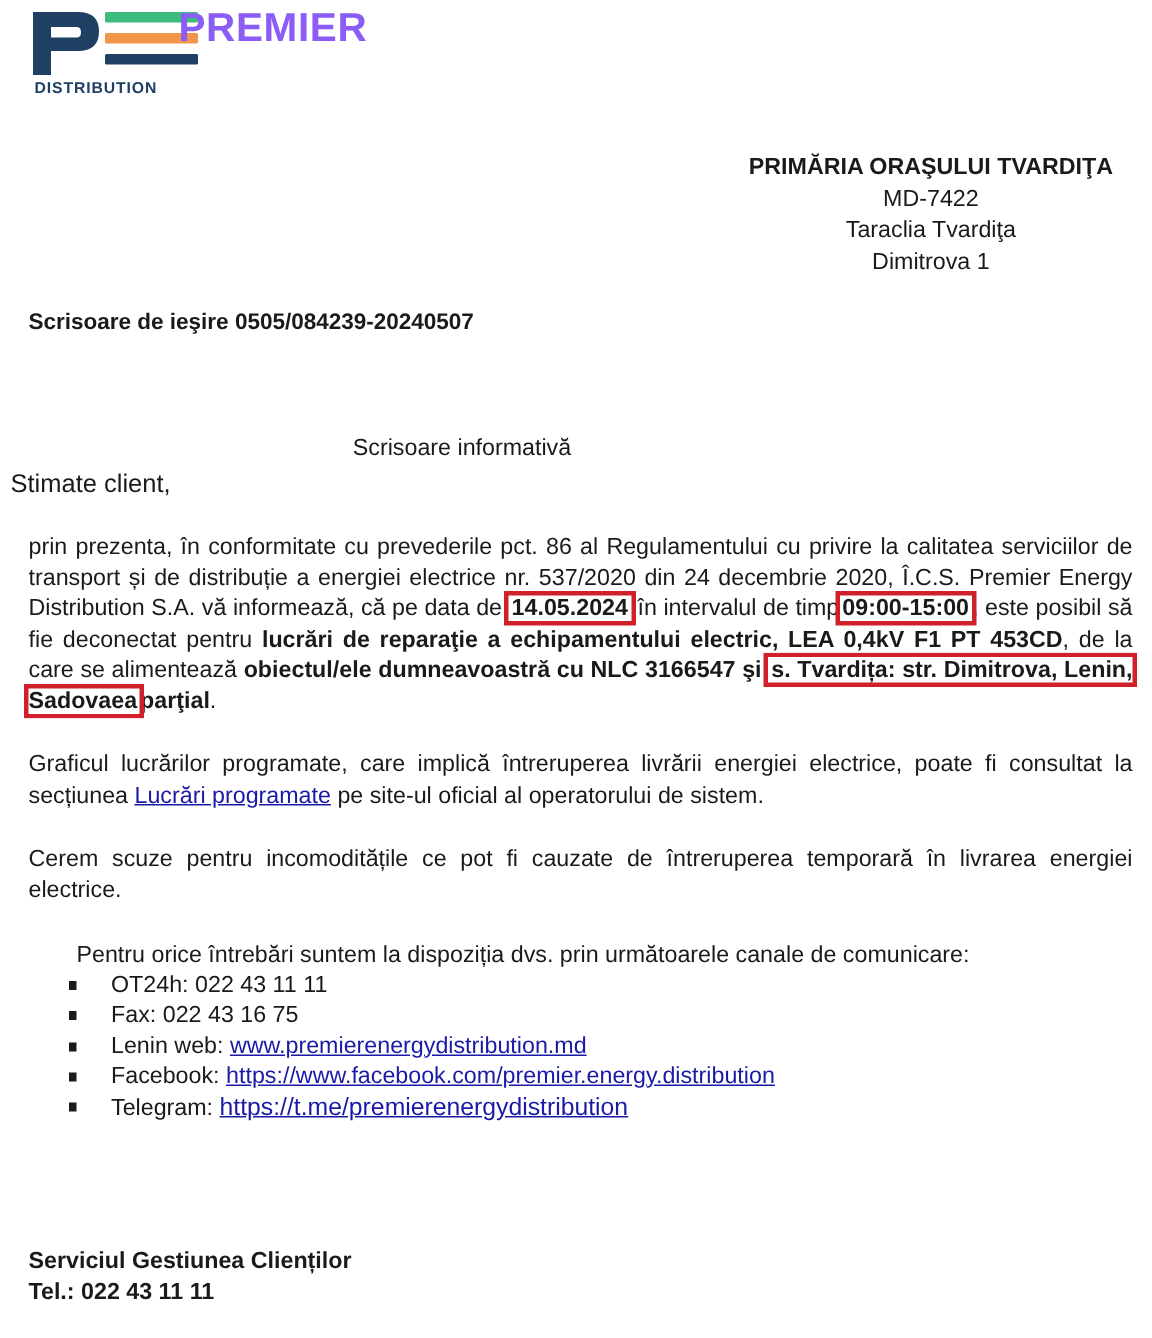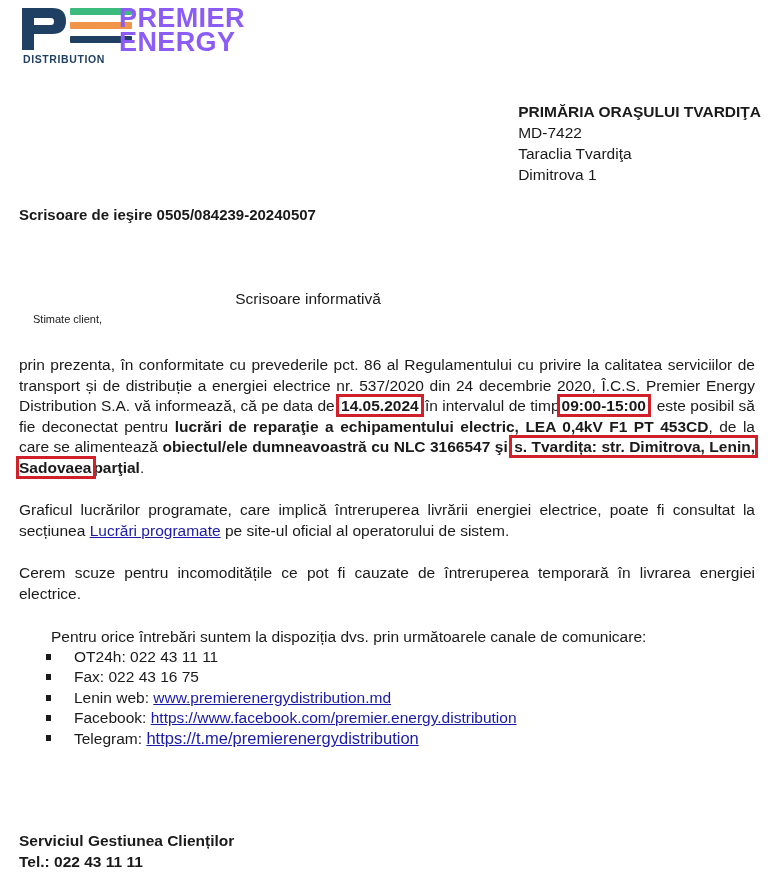--- a/index.html
+++ b/index.html
@@ -6,27 +6,27 @@
   html, body { width: 768px; height: 892px; background: #ffffff; overflow: hidden; }
   body { font-family: "Liberation Sans", sans-serif; color: #1a1a1a; font-size: 15.5px; position: relative; }
 
   .logo { position: absolute; left: 22px; top: 8px; width: 240px; height: 56px; }
   .logo-p { position: absolute; left: 0; top: 0; }
   .logo-bars { position: absolute; left: 48px; top: 0; width: 62px; }
   .logo-bar { height: 7px; margin-bottom: 7px; border-radius: 1px; }
   .logo-dist { position: absolute; left: 1px; top: 45px; font-weight: bold; font-size: 10.5px; letter-spacing: 0.6px; color: #1f3f63; }
   .logo-name { position: absolute; left: 97px; top: -2px; font-weight: bold; font-size: 27px; line-height: 24px; color: #8b5cf6; letter-spacing: 0.4px; }
 
-  .recipient { position: absolute; right: 7px; top: 101px; text-align: left; font-size: 15.5px; line-height: 21px; }
+  .recipient { position: absolute; right: 26px; top: 101px; text-align: center; font-size: 15.5px; line-height: 21px; }
   .recipient .name { font-weight: bold; }
 
   .ref { position: absolute; left: 19px; top: 206px; font-weight: bold; font-size: 15px; }
 
   .title { position: absolute; left: 0; width: 616px; top: 290px; text-align: center; font-size: 15.5px; }
-  .greeting { position: absolute; left: 33px; top: 313px; font-size: 11px; }
+  .greeting { position: absolute; left: 7px; top: 313px; font-size: 17px; }
 
   .para { position: absolute; left: 19px; width: 736px; font-size: 15.5px; line-height: 20.5px; text-align: justify; }
   .p1 { top: 355px; }
   .p2 { top: 500px; }
   .p3 { top: 563px; }
   .p4 { top: 627px; margin-left: 32px; }
 
   .hl { outline: 3px solid #d0202a; outline-offset: 0px; padding: 0 2px; font-weight: bold; }
   b { font-weight: bold; }
   a { color: #1a1aa6; text-decoration: underline; }
@@ -45,21 +45,20 @@
     <path d="M0 0 H30 Q44 0 44 13 Q44 26 30 26 H12 V42 H0 Z M12 10 V17 H29 Q32 17 32 13.5 Q32 10 29 10 Z" fill="#1f3f63" fill-rule="evenodd"></path>
   </svg>
   <div class="logo-bars">
     <div class="logo-bar" style="background:#3dbb7e"></div>
     <div class="logo-bar" style="background:#f0954a"></div>
     <div class="logo-bar" style="background:#1f3f63"></div>
   </div>
   <div class="logo-dist">DISTRIBUTION</div>
   <div class="logo-name">
     <div>PREMIER</div>
-    <div>ENERGY</div>
   </div>
 </div>
 
 <div class="recipient">
   <div class="name">PRIMĂRIA ORAŞULUI TVARDIŢA</div>
   <div>MD-7422</div>
   <div>Taraclia Tvardiţa</div>
   <div>Dimitrova 1</div>
 </div>
 

